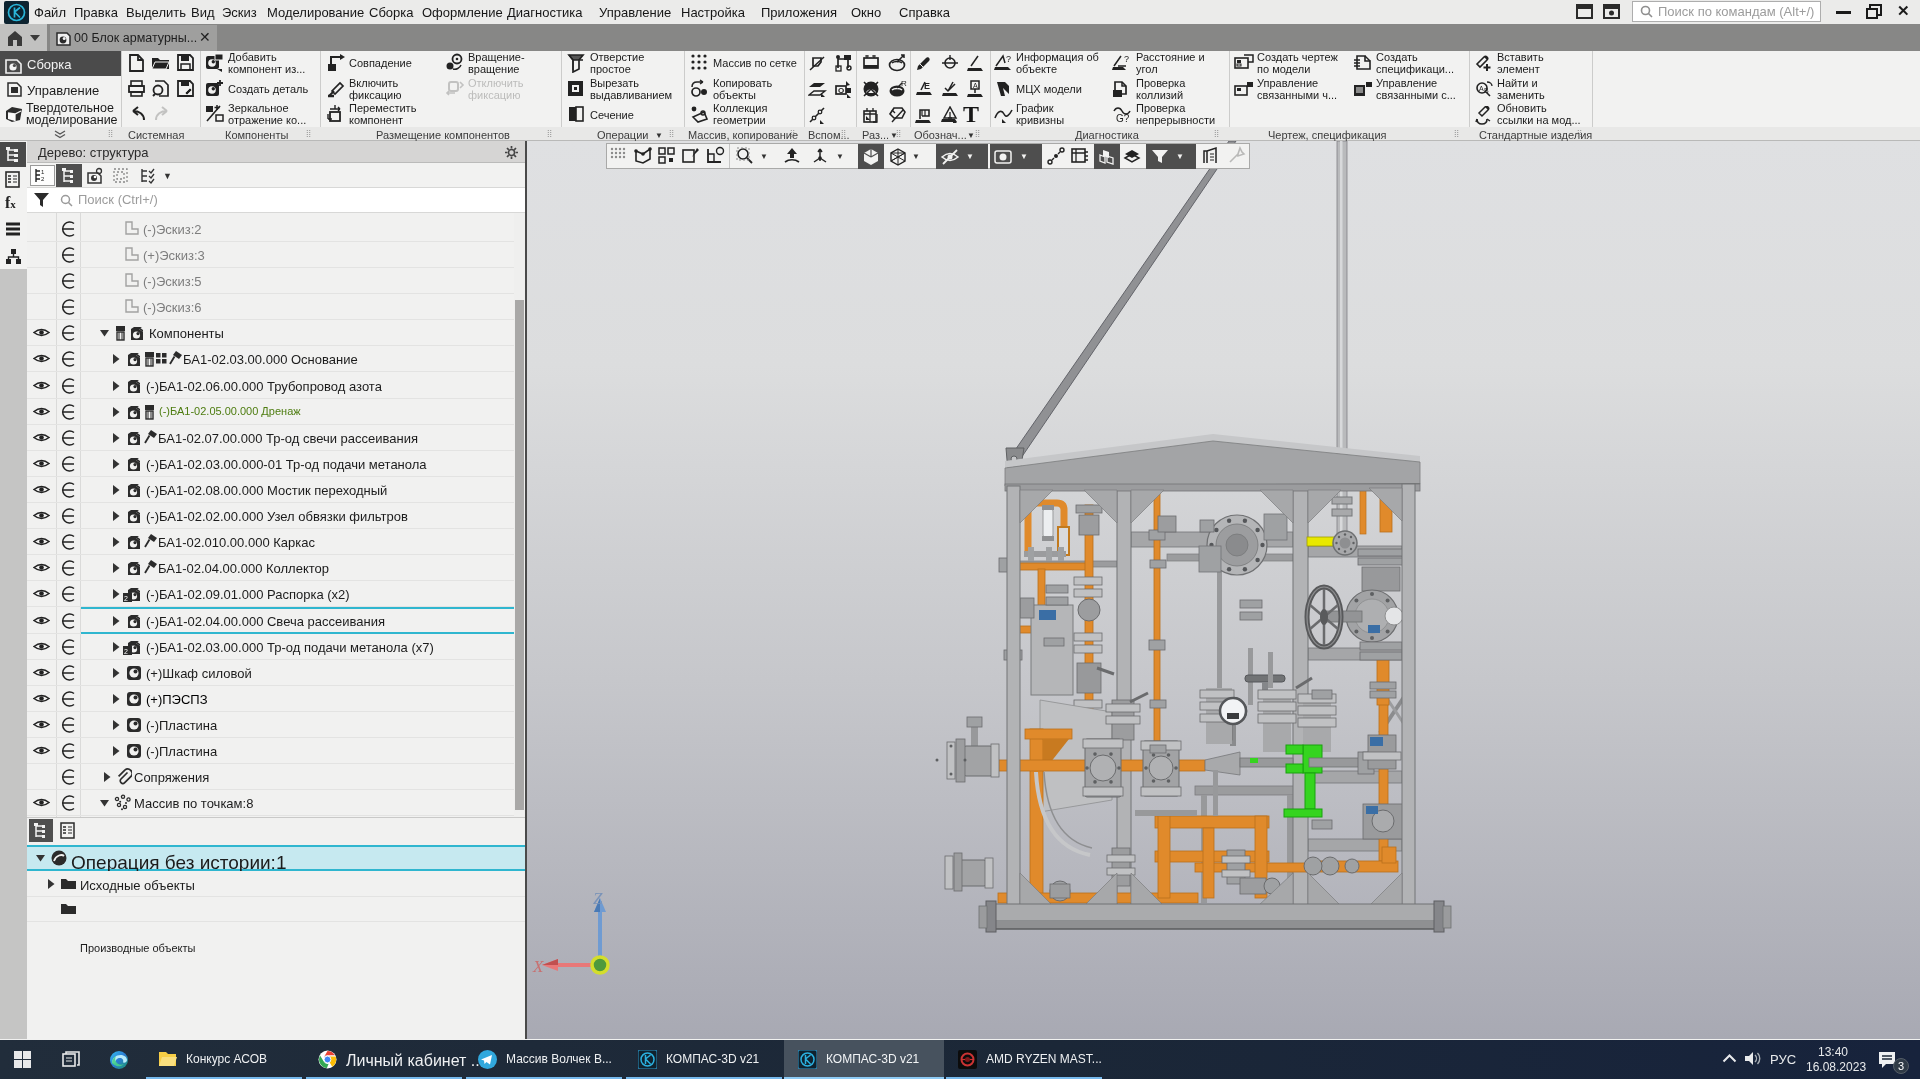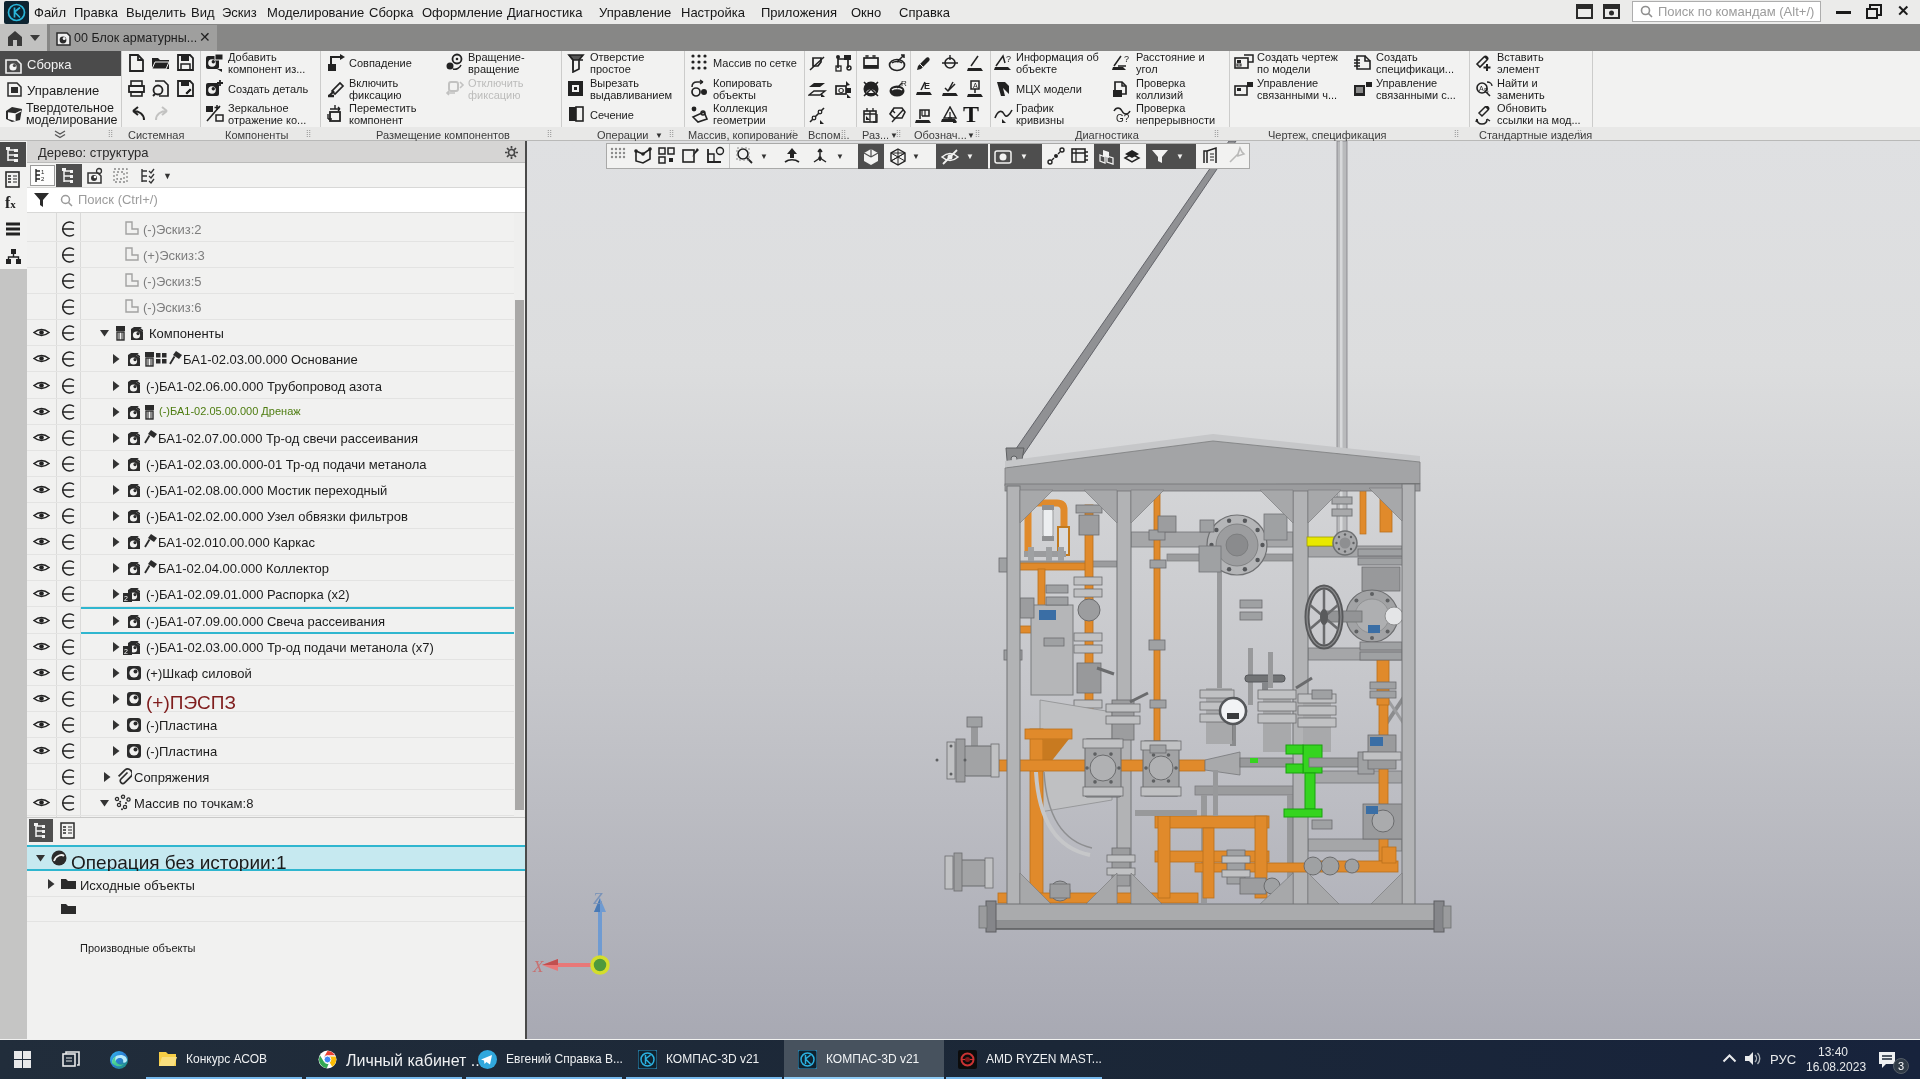--- a/index.html
+++ b/index.html
@@ -826,21 +826,21 @@
 <svg class="a" style="left:113px;top:616px" width="7" height="10">
       <path d="M0 0l6.5 5L0 10z" fill="#333"></path>
     </svg>
 <svg class="a" style="left:125px;top:612px" width="18" height="18">
       <path d="M3 5h8l4 3v8H3z" fill="#2b2b2b"></path>
       <path d="M3 5l3-2h8l-3 2z" fill="#2b2b2b"></path>
       <path d="M11 3l4 3v2l-4-3z" fill="#2b2b2b"></path>
       <circle cx="8.5" cy="11" r="3.6" fill="#f1f1f0"></circle>
       <circle cx="10" cy="9.6" r="1.6" fill="#2b2b2b"></circle>
     </svg>
-<span class="a" style="left:146px;top:614px;font-size:13px;color:#1c1c1c;white-space:nowrap">(-)БА1-07.09.00.000 Свеча рассеивания</span>
+<span class="a" style="left:146px;top:614px;font-size:13px;color:#1c1c1c;white-space:nowrap">(-)БА1-02.04.00.000 Свеча рассеивания</span>
 <div class="a" style="left:81px;top:607px;width:434px;height:2px;background:#2fb6cf"></div>
 <div class="a" style="left:81px;top:632px;width:434px;height:2px;background:#2fb6cf"></div>
 <div class="a" style="left:27px;top:659px;width:488px;height:1px;background:#e3e3e2"></div>
 <svg class="a" style="left:33px;top:640px" width="17" height="13">
       <path d="M1 6.5Q8.5 0.5 16 6.5Q8.5 12.5 1 6.5z" fill="none" stroke="#222" stroke-width="1.6"></path>
       <circle cx="8.5" cy="6.5" r="2.3" fill="#222"></circle>
     </svg>
 <svg class="a" style="left:59px;top:639px" width="18" height="16">
       <path d="M15 2.5A7 7 0 1 0 15 13.5M4.5 8H15" fill="none" stroke="#222" stroke-width="1.5"></path>
     </svg>
@@ -885,21 +885,21 @@
       <path d="M15 2.5A7 7 0 1 0 15 13.5M4.5 8H15" fill="none" stroke="#222" stroke-width="1.5"></path>
     </svg>
 <svg class="a" style="left:113px;top:694px" width="7" height="10">
       <path d="M0 0l6.5 5L0 10z" fill="#333"></path>
     </svg>
 <svg class="a" style="left:125px;top:690px" width="18" height="18">
       <rect x="2" y="2" width="14" height="14" rx="3" fill="#2b2b2b"></rect>
       <circle cx="9" cy="9" r="4.6" fill="#f1f1f0"></circle>
       <circle cx="10.5" cy="7.5" r="2" fill="#2b2b2b"></circle>
     </svg>
-<span class="a" style="left:146px;top:692px;font-size:19px;color:#7f1d1d;white-space:nowrap">(+)ПЭСПЗ</span>
+<span class="a" style="left:146px;top:692px;font-size:13px;color:#000000;white-space:nowrap">(+)ПЭСПЗ</span>
 <div class="a" style="left:27px;top:737px;width:488px;height:1px;background:#e3e3e2"></div>
 <svg class="a" style="left:33px;top:718px" width="17" height="13">
       <path d="M1 6.5Q8.5 0.5 16 6.5Q8.5 12.5 1 6.5z" fill="none" stroke="#222" stroke-width="1.6"></path>
       <circle cx="8.5" cy="6.5" r="2.3" fill="#222"></circle>
     </svg>
 <svg class="a" style="left:59px;top:717px" width="18" height="16">
       <path d="M15 2.5A7 7 0 1 0 15 13.5M4.5 8H15" fill="none" stroke="#222" stroke-width="1.5"></path>
     </svg>
 <svg class="a" style="left:113px;top:720px" width="7" height="10">
       <path d="M0 0l6.5 5L0 10z" fill="#333"></path>
@@ -1428,21 +1428,21 @@
       <path d="M17.6 6.4a8.5 8.5 0 0 1-3.4 10.3l-3.6-6.2a4.4 4.4 0 0 0 .4-4.1z" fill="#fbbc05"></path>
       <path d="M8.9 18a8.5 8.5 0 0 1-6.8-12.6l3.6 6.2a4.4 4.4 0 0 0 4.9 2.2z" fill="#34a853"></path>
       <circle cx="9.5" cy="9.5" r="3.4" fill="#4285f4" stroke="#fff" stroke-width=".9"></circle>
     </svg>
 <span class="a" style="left:346px;top:1052px;font-size:16px;color:#eef0f2;white-space:nowrap">Личный кабинет ...</span>
 <div class="a" style="left:306px;top:1077px;width:156px;height:2px;background:#76b9ed"></div>
 <svg class="a" style="left:478px;top:1050px" width="19" height="19">
       <circle cx="9.5" cy="9.5" r="9.5" fill="#31a8dd"></circle>
       <path d="M3 9.5l11-4.5-2 9.5-3.5-2.5-2 2-0.5-3.5z" fill="#fff"></path>
     </svg>
-<span class="a" style="left:506px;top:1052px;font-size:12px;color:#eef0f2;white-space:nowrap">Евгений Справка В...</span>
+<span class="a" style="left:506px;top:1052px;font-size:12px;color:#eef0f2;white-space:nowrap">Массив Волчек В...</span>
 <div class="a" style="left:466px;top:1077px;width:156px;height:2px;background:#76b9ed"></div>
 <svg class="a" style="left:638px;top:1050px" width="19" height="19">
       <rect x="0" y="0" width="19" height="19" rx="2" fill="#10222e" stroke="#2a96c8" stroke-width="1"></rect>
       <circle cx="9.5" cy="9.5" r="6.5" fill="none" stroke="#2bb1e0" stroke-width="1.5"></circle>
       <path d="M7.5 5v9M7.5 9l5-4M7.5 9l5 5" stroke="#2bb1e0" stroke-width="1.5" fill="none"></path>
     </svg>
 <span class="a" style="left:666px;top:1052px;font-size:12px;color:#eef0f2;white-space:nowrap">КОМПАС-3D v21</span>
 <div class="a" style="left:626px;top:1077px;width:156px;height:2px;background:#76b9ed"></div>
 <div class="a" style="left:784px;top:1040px;width:160px;height:39px;background:#47525e"></div>
 <svg class="a" style="left:798px;top:1050px" width="19" height="19">

